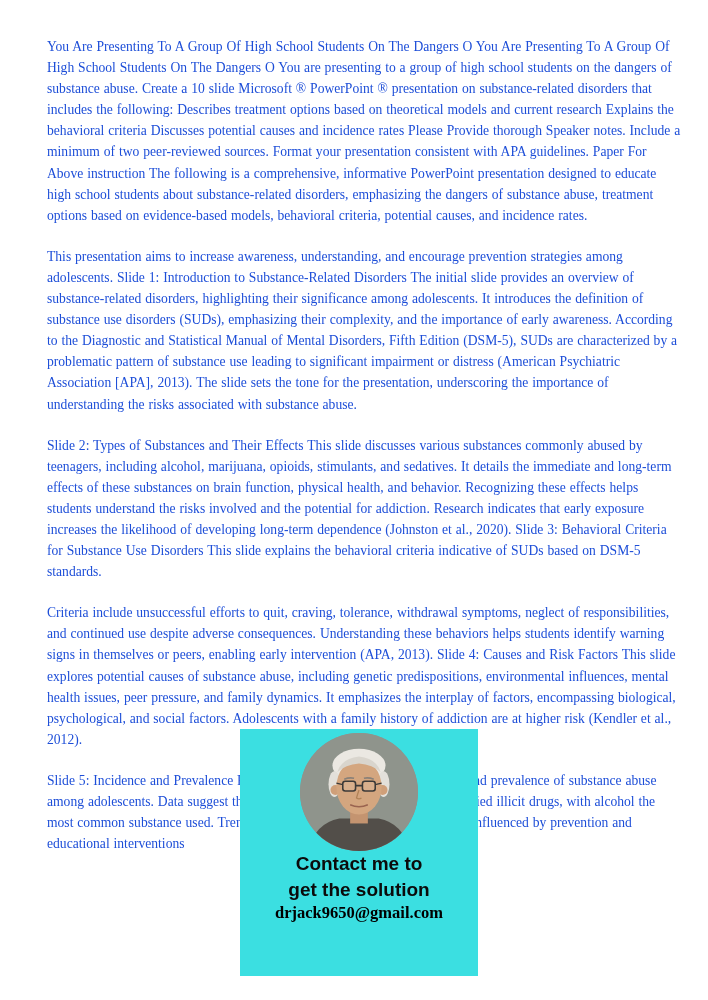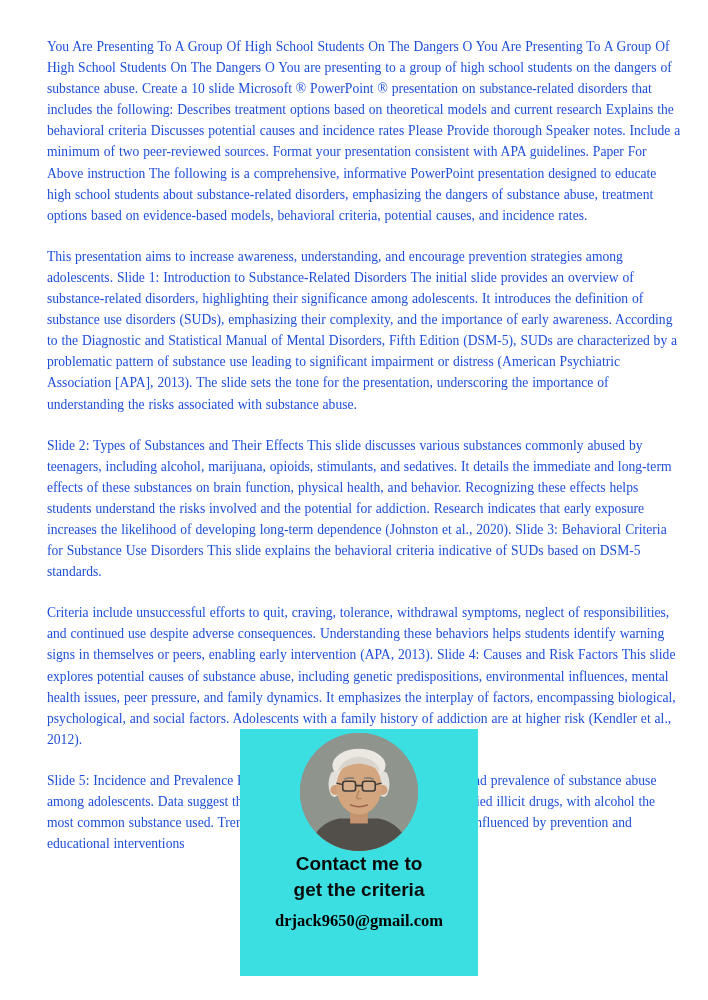--- a/index.html
+++ b/index.html
@@ -54,21 +54,20 @@
     font-size: 19px;
     line-height: 26px;
     color: #0b0b0b;
   }
   .contact-line.first {
   }
   .contact-email {
     font-family: "Liberation Serif", serif;
     font-weight: 700;
     font-size: 16.5px;
-    margin-top: 8px;
     color: #000000;
   }
 </style>
 </head>
 <body>
 
 <div class="page">
   <p>You Are Presenting To A Group Of High School Students On The Dangers O You Are Presenting To A Group Of High School Students On The Dangers O You are presenting to a group of high school students on the dangers of substance abuse. Create a 10 slide Microsoft ® PowerPoint ® presentation on substance-related disorders that includes the following: Describes treatment options based on theoretical models and current research Explains the behavioral criteria Discusses potential causes and incidence rates Please Provide thorough Speaker notes. Include a minimum of two peer-reviewed sources. Format your presentation consistent with APA guidelines. Paper For Above instruction The following is a comprehensive, informative PowerPoint presentation designed to educate high school students about substance-related disorders, emphasizing the dangers of substance abuse, treatment options based on evidence-based models, behavioral criteria, potential causes, and incidence rates.</p>
   <p>This presentation aims to increase awareness, understanding, and encourage prevention strategies among adolescents. Slide 1: Introduction to Substance-Related Disorders The initial slide provides an overview of substance-related disorders, highlighting their significance among adolescents. It introduces the definition of substance use disorders (SUDs), emphasizing their complexity, and the importance of early awareness. According to the Diagnostic and Statistical Manual of Mental Disorders, Fifth Edition (DSM-5), SUDs are characterized by a problematic pattern of substance use leading to significant impairment or distress (American Psychiatric Association [APA], 2013). The slide sets the tone for the presentation, underscoring the importance of understanding the risks associated with substance abuse.</p>
   <p>Slide 2: Types of Substances and Their Effects This slide discusses various substances commonly abused by teenagers, including alcohol, marijuana, opioids, stimulants, and sedatives. It details the immediate and long-term effects of these substances on brain function, physical health, and behavior. Recognizing these effects helps students understand the risks involved and the potential for addiction. Research indicates that early exposure increases the likelihood of developing long-term dependence (Johnston et al., 2020). Slide 3: Behavioral Criteria for Substance Use Disorders This slide explains the behavioral criteria indicative of SUDs based on DSM-5 standards.</p>
@@ -104,15 +103,15 @@
       <path d="M56.5,53.5 L63.5,53.5" stroke="#3c3a38" stroke-width="1.6"></path>
       <path d="M43.5,52.5 L37,51" stroke="#3c3a38" stroke-width="1.4"></path>
       <path d="M76.5,52.5 L83,51" stroke="#3c3a38" stroke-width="1.4"></path>
 
       <path d="M60,58 Q58,64 57.5,66 Q60,68 62.5,66" stroke="#b08257" stroke-width="1.3" fill="none"></path>
 
       <path d="M51,73 Q60,77 69,73" stroke="#9a6450" stroke-width="1.5" fill="none"></path>
     </svg>
   </span>
   <div class="contact-line first">Contact me to</div>
-  <div class="contact-line">get the criteria</div>
+  <div class="contact-line">get the solution</div>
   <div class="contact-email">drjack9650@gmail.com</div>
 </div>
 
 </body></html>

